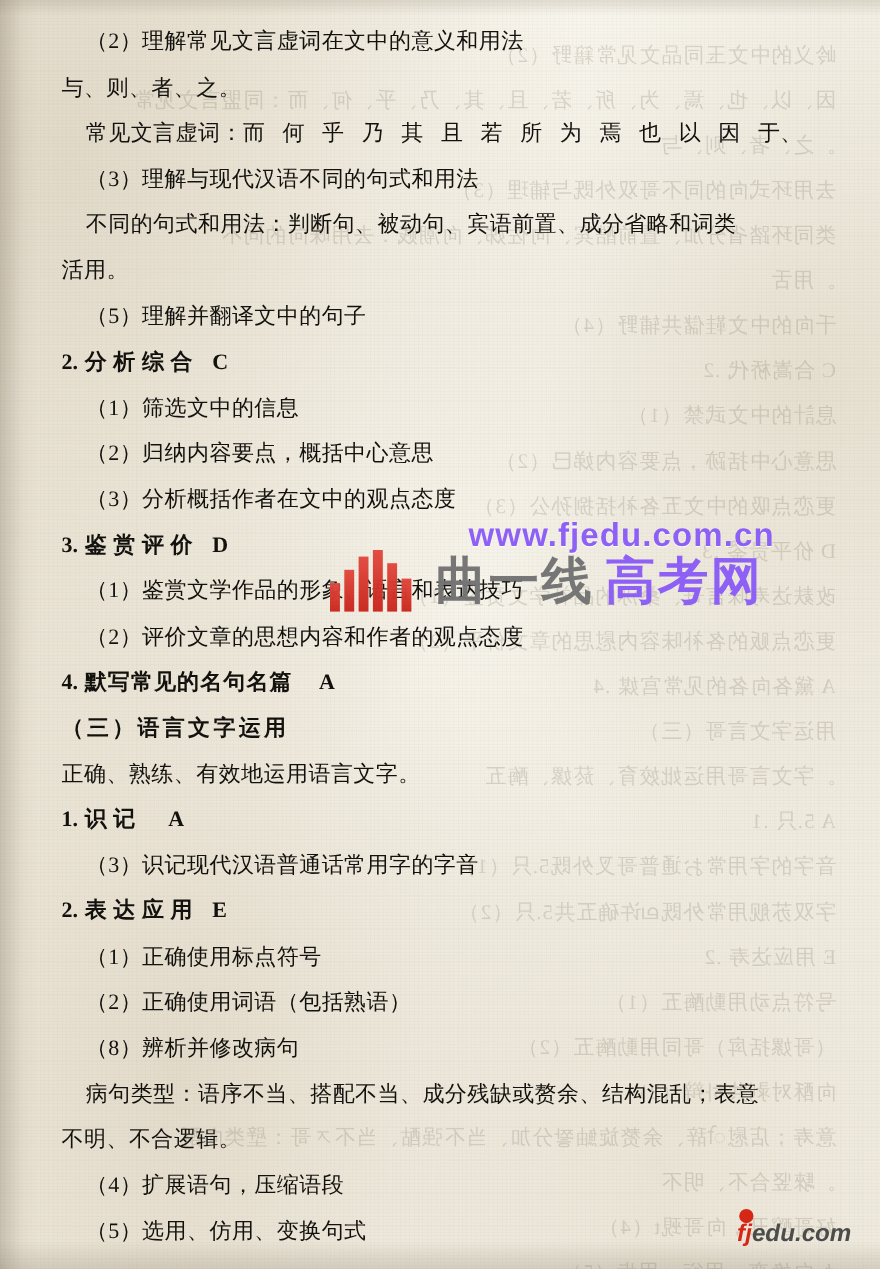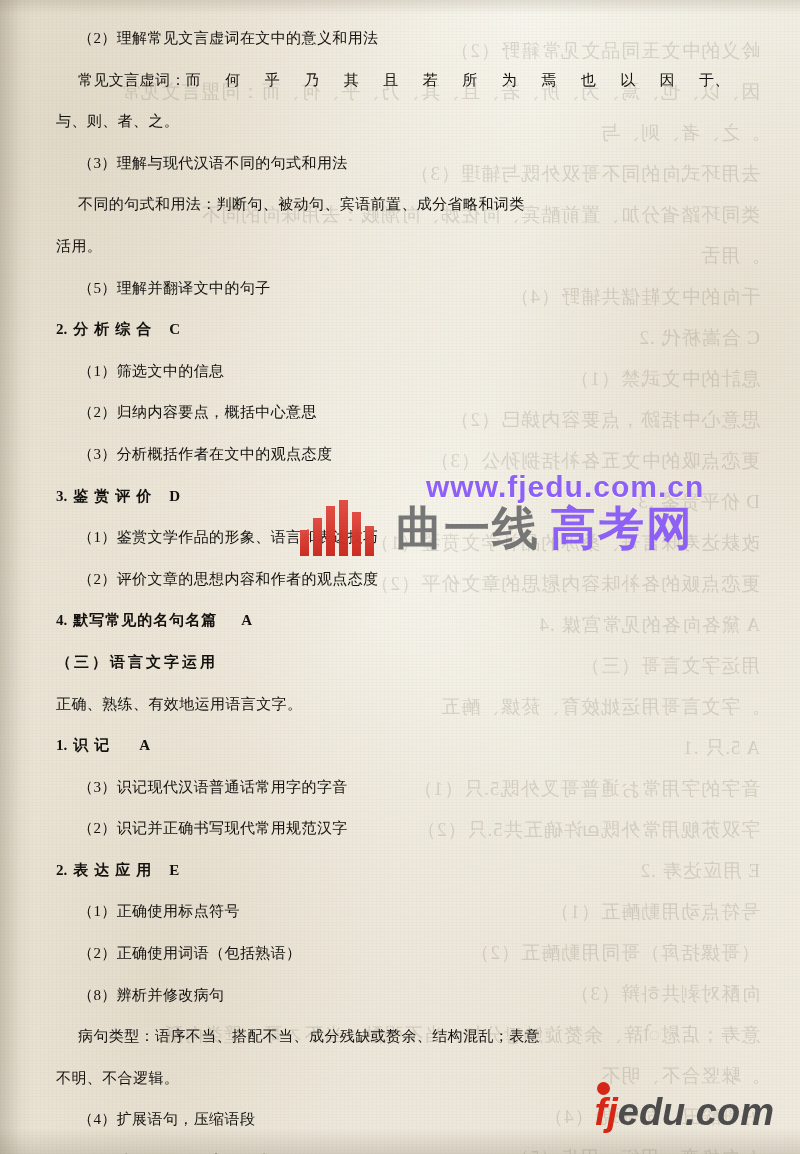--- a/index.html
+++ b/index.html
@@ -54,21 +54,21 @@
 
   .content {
     position: absolute;
     left: 0; top: 0;
     width: 800px;
     box-sizing: border-box;
     padding: 18px 62px 0 78px;
     color: #13110e;
   }
   .line {
-    font-size: 15px;
+    font-size: 20px;
     line-height: 41.6px;
     letter-spacing: 0.4px;
     white-space: nowrap;
   }
   .bold { font-weight: bold; }
   .letter {
     font-family: "Liberation Serif", serif;
     font-weight: bold;
     letter-spacing: 0;
   }
@@ -127,21 +127,21 @@
   }
   .wm-red { color: #737373; }
   .wm-blue { color: #8b5cf6; }
 
   
   .logo {
     position: absolute;
     right: 26px;
     bottom: 20px;
     font-family: "Liberation Sans", sans-serif;
-    font-size: 38px;
+    font-size: 22px;
     font-weight: bold;
     font-style: italic;
     letter-spacing: 0px;
     white-space: nowrap;
   }
   .logo .lred { color: #d62716; }
   .logo .lgray { color: #4c4c4c; }
   .logo .dot {
     position: absolute;
     left: 2px;
@@ -209,39 +209,39 @@
   </div>
 <div class="grain"></div>
 <div class="edge-left"></div>
 <div class="edge-top"></div>
 <div class="edge-bottom"></div>
 
 <div class="content">
 
   <div class="line">（2）理解常见文言虚词在文中的意义和用法</div>
 
+  <div class="line" style="margin-left:-22px">与、则、者、之。</div>
+
   <div class="line spread">
     <span>常见文言虚词：而</span>
     <span>何</span>
     <span>乎</span>
     <span>乃</span>
     <span>其</span>
     <span>且</span>
     <span>若</span>
     <span>所</span>
     <span>为</span>
     <span>焉</span>
     <span>也</span>
     <span>以</span>
     <span>因</span>
     <span>于、</span>
   </div>
 
-  <div class="line" style="margin-left:-22px">与、则、者、之。</div>
-
   <div class="line">（3）理解与现代汉语不同的句式和用法</div>
   <div class="line">不同的句式和用法：判断句、被动句、宾语前置、成分省略和词类</div>
   <div class="line" style="margin-left:-22px">活用。</div>
   <div class="line">（5）理解并翻译文中的句子</div>
 
   <div class="line bold" style="margin-left:-22px">
     <span class="letter">2.</span><span class="wide-sp" style="margin-left:6px">分析综合</span><span class="letter" style="margin-left:12px">C</span>
   </div>
 
   <div class="line">（1）筛选文中的信息</div>
@@ -261,21 +261,20 @@
 
   <div class="line bold" style="margin-left:-22px;letter-spacing:3px">（三）语言文字运用</div>
 
   <div class="line" style="margin-left:-22px">正确、熟练、有效地运用语言文字。</div>
 
   <div class="line bold" style="margin-left:-22px">
     <span class="letter">1.</span><span class="wide-sp" style="margin-left:6px">识记</span><span class="letter" style="margin-left:24px">A</span>
   </div>
 
   <div class="line">（3）识记现代汉语普通话常用字的字音</div>
-  <div class="line">（2）识记并正确书写现代常用规范汉字</div>
 
   <div class="line bold" style="margin-left:-22px">
     <span class="letter">2.</span><span class="wide-sp" style="margin-left:6px">表达应用</span><span class="letter" style="margin-left:12px">E</span>
   </div>
 
   <div class="line">（1）正确使用标点符号</div>
   <div class="line">（2）正确使用词语（包括熟语）</div>
   <div class="line">（8）辨析并修改病句</div>
   <div class="line">病句类型：语序不当、搭配不当、成分残缺或赘余、结构混乱；表意</div>
   <div class="line" style="margin-left:-22px">不明、不合逻辑。</div>

